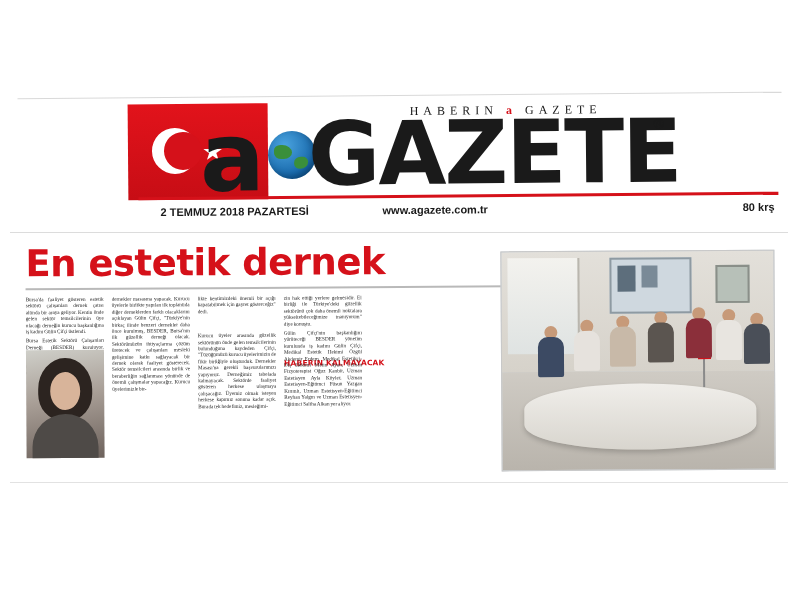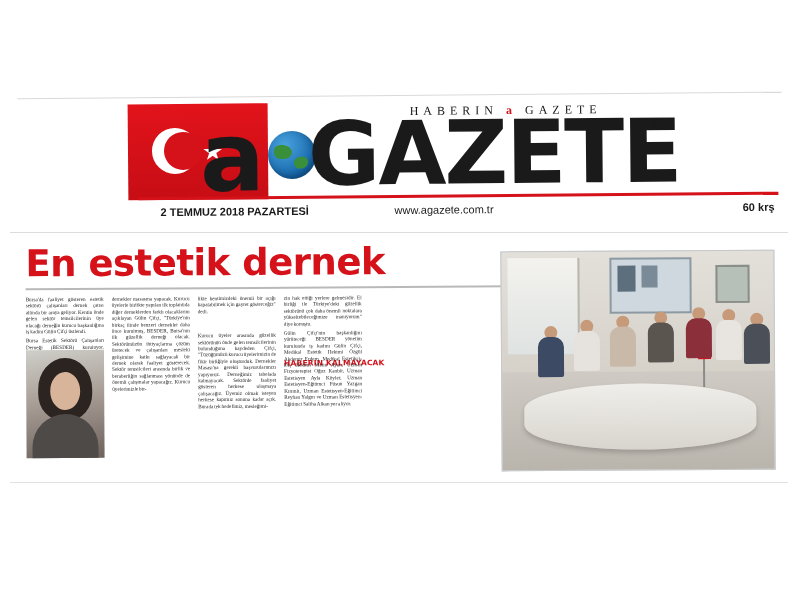--- a/index.html
+++ b/index.html
@@ -163,21 +163,21 @@
     left: 120px;
     top: 104px;
     width: 640px;
     height: 22px;
     font-family: "Liberation Sans", sans-serif;
     font-size: 11px;
     font-weight: bold;
     color: #1a1a1a;
   }
   .meta-date { position: absolute; left: 22px; top: 4px; }
-  .meta-web  { position: absolute; left: 256px; top: 4px; font-weight: normal; }
+  .meta-web  { position: absolute; left: 244px; top: 4px; font-weight: bold; }
   .meta-price{ position: absolute; right: 4px; top: 4px; }
 
   
   .article {
     position: absolute;
     left: 14px;
     top: 238px;
     width: 772px;
     height: 240px;
     transform: rotate(-0.35deg);
@@ -384,21 +384,21 @@
       <div class="logo-globe"></div>
       <div class="logo-gazete">GAZETE</div>
       <div class="logo-reg">®</div>
     </div>
 
     <div class="masthead-rule"></div>
 
     <div class="masthead-meta">
       <span class="meta-date">2 TEMMUZ 2018 PAZARTESİ</span>
       <span class="meta-web">www.agazete.com.tr</span>
-      <span class="meta-price">60 krş</span>
+      <span class="meta-price">80 krş</span>
     </div>
   </div>
 
   <div class="scan-line-top"></div>
 
   <div class="article">
 
     <div class="headline">En estetik dernek</div>
     <div class="headline-rule"></div>
 

